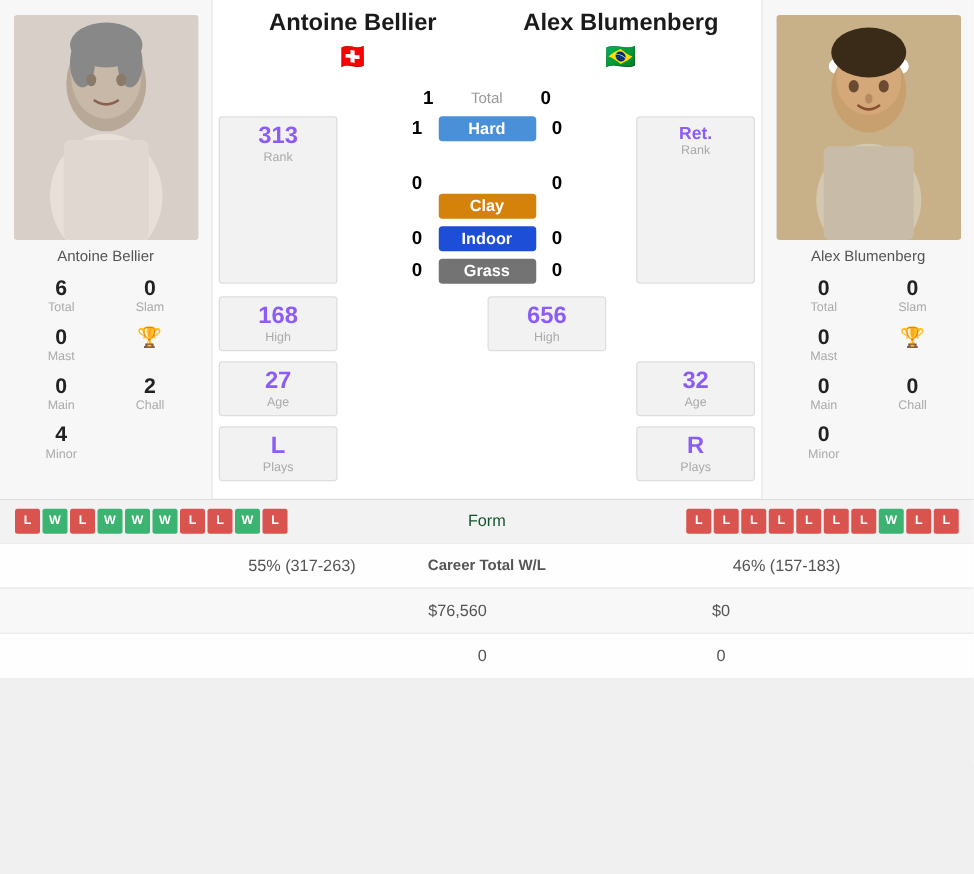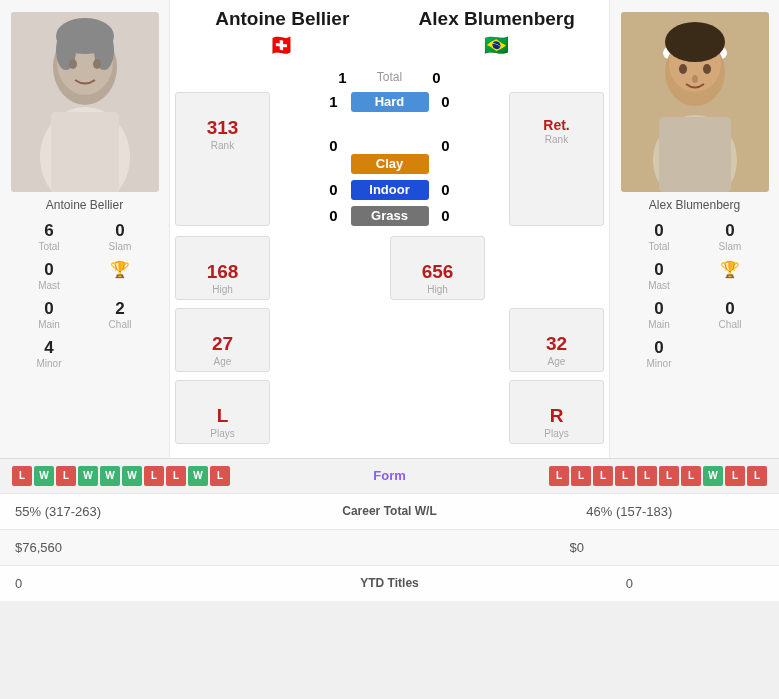--- a/index.html
+++ b/index.html
@@ -97,21 +97,21 @@
     .ib {
       background: #f2f2f2;
       border: 1px solid #ddd;
       border-radius: 3px;
       padding: 4px 12px;
       text-align: center;
       margin: 2px 0;
       min-width: 95px;
     }
 
-    .iv { font-size: 19px; font-weight: bold; color: #b91c1c; margin-top: 20px; }
+    .iv { font-size: 19px; font-weight: bold; color: #8b5cf6; }
     .il { font-size: 10px; color: #aaa; margin-top: 1px; }
 
     .srow {
       display: flex;
       align-items: center;
       gap: 8px;
       margin: 2px 0;
     }
 
     .sc { font-size: 15px; font-weight: bold; width: 18px; text-align: center; }
@@ -136,21 +136,21 @@
     .brow {
       display: flex;
       align-items: center;
       border-top: 1px solid #e8e8e8;
       padding: 10px 15px;
     }
 
     .brow:nth-child(odd) { background: #fefefe; }
     .brow:nth-child(even) { background: #f8f8f8; }
 
-    .blv { flex: 1; font-size: 13px; color: #555; text-align: left; }
+    .blv { flex: 1; font-size: 13px; color: #555; text-align: right; }
     .bcl { width: 210px; font-size: 12px; font-weight: bold; color: #555; text-align: center; }
     .brv { flex: 1; font-size: 13px; color: #555; text-align: center; }
 
     .form-row {
       display: flex;
       align-items: center;
       background: #f2f2f2;
       border-top: 1px solid #ddd;
       padding: 7px 12px;
     }
@@ -159,22 +159,22 @@
       display: flex;
       gap: 2px;
       flex: 1;
     }
 
     .fbadges-right { justify-content: flex-end; }
 
     .flbl {
       width: 100px;
       font-size: 13px;
-      font-weight: bold;
-      color: #8b5cf6;
+      font-weight: normal;
+      color: #14532d;
       text-align: center;
     }
 
     .fb {
       width: 20px;
       height: 20px;
       border-radius: 2px;
       display: flex;
       align-items: center;
       justify-content: center;
@@ -427,18 +427,17 @@
         <div class="blv">55% (317-263)</div>
         <div class="bcl">Career Total W/L</div>
         <div class="brv">46% (157-183)</div>
       </div>
       <div class="brow">
         <div class="blv">$76,560</div>
         <div class="brv">$0</div>
       </div>
       <div class="brow">
         <div class="blv">0</div>
-        <div class="bcl">YTD Titles</div>
         <div class="brv">0</div>
       </div>
     </div>
 
 </div>
 
 </body></html>

